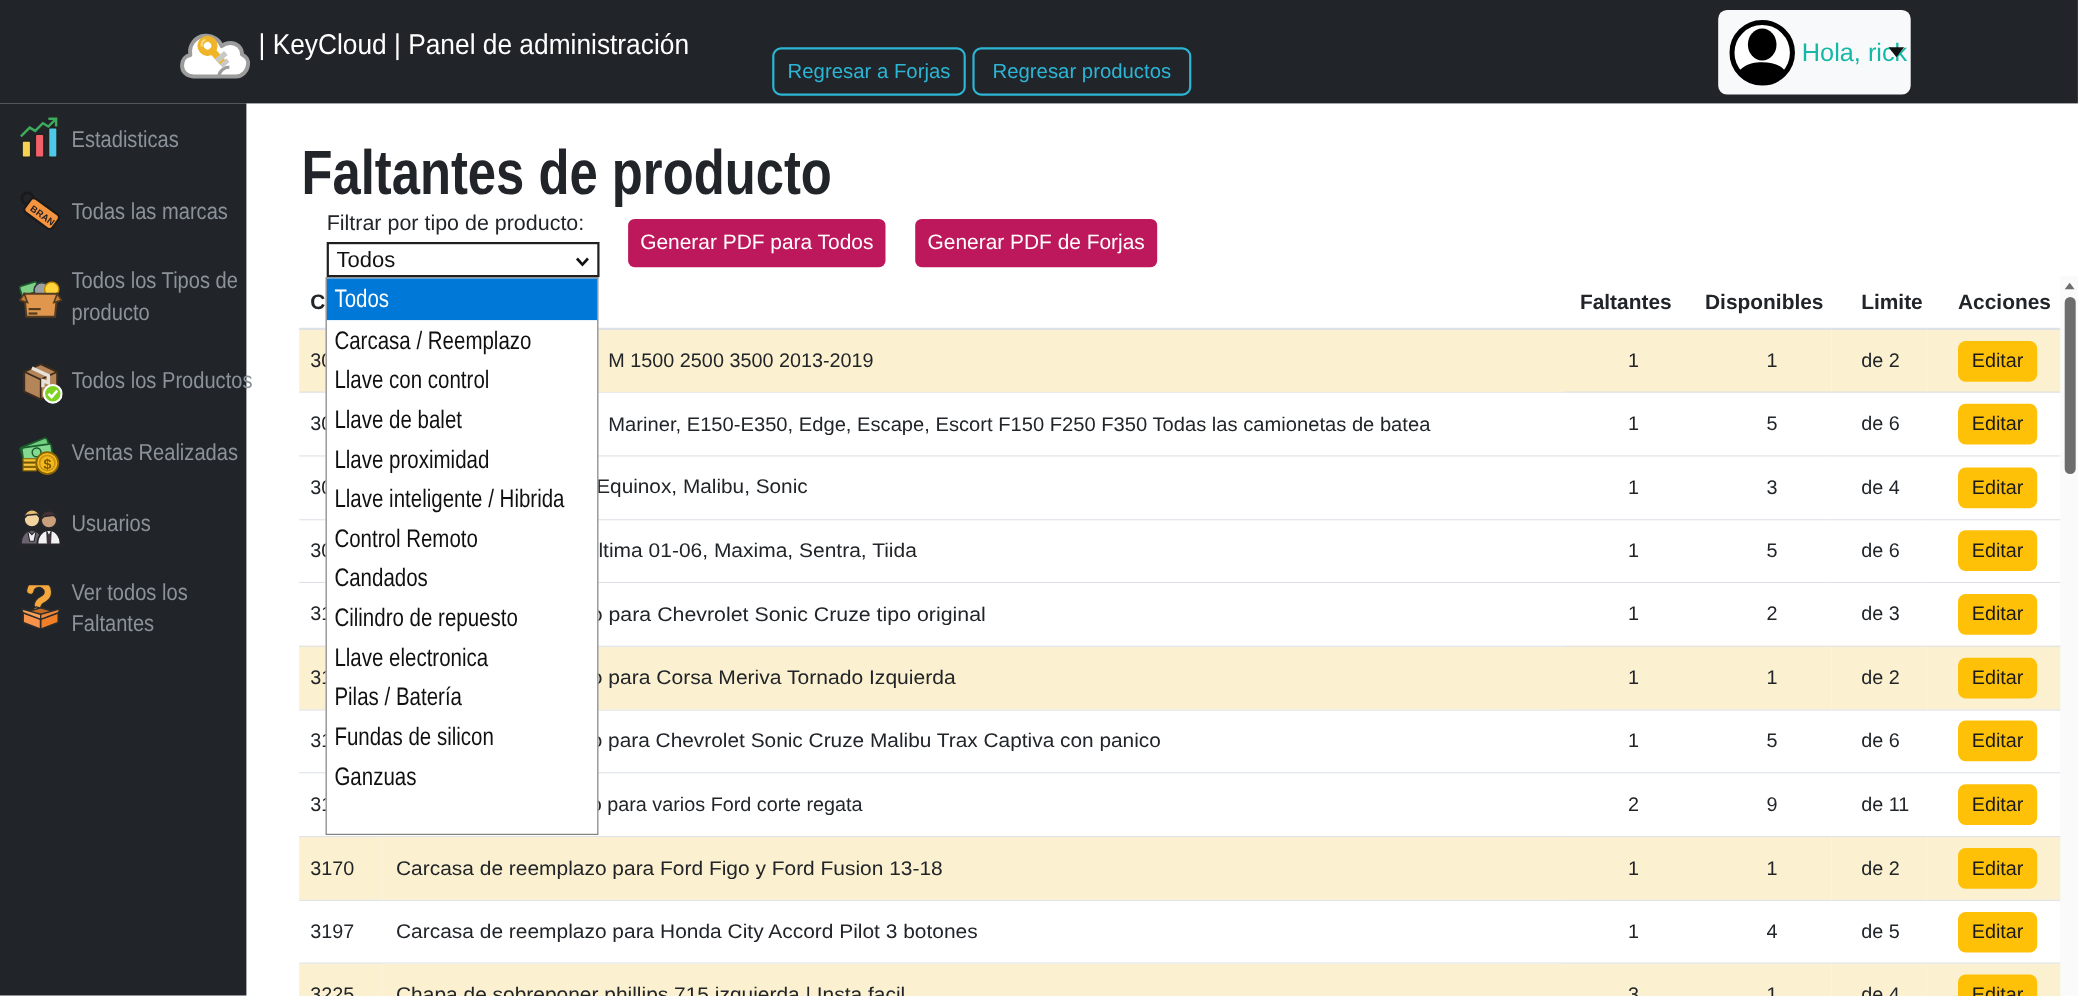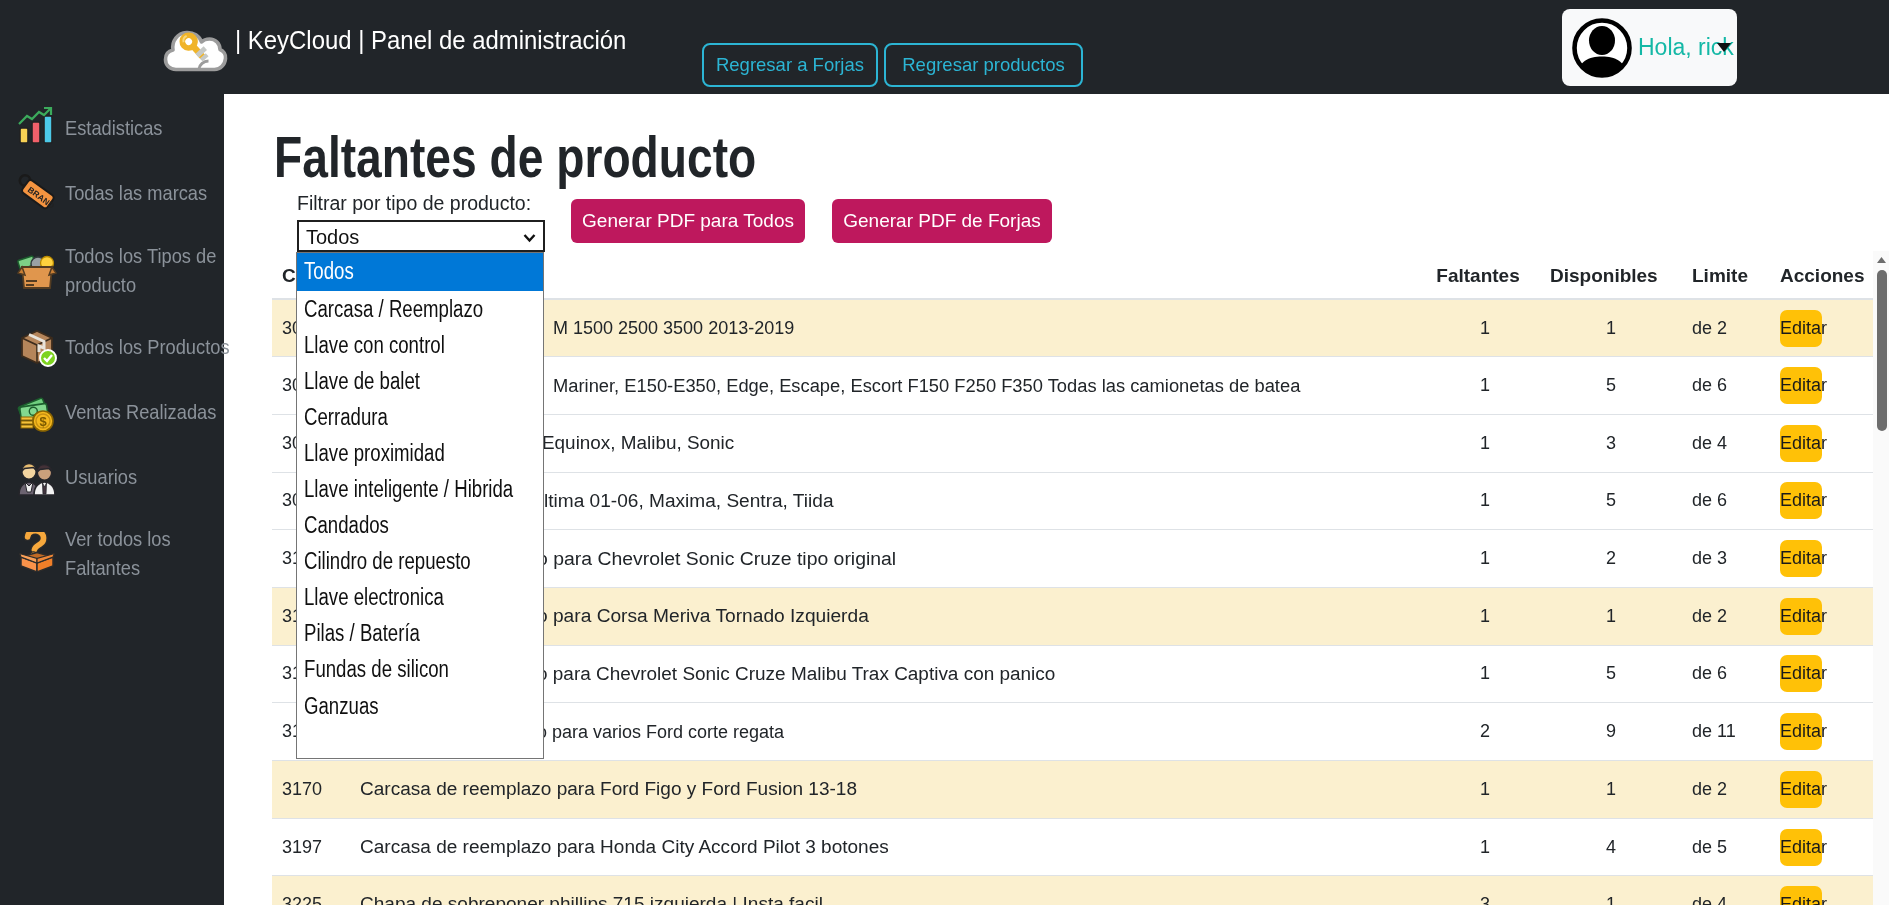--- a/index.html
+++ b/index.html
@@ -37,21 +37,21 @@
   table.tbl tr.warn td { background:#fbf0cf; }
   td.code, th.code { padding-left:10px; text-align:left; }
   td.desc { position:relative; padding-left:12px; text-align:left; overflow:hidden; white-space:nowrap; }
   td.desc span.abs { position:absolute; top:50%; transform:translateY(-50%); transform-origin:0 50%; white-space:nowrap; }
   td.num, th.num { text-align:center; }
   span.wide { display:inline-block; transform:scaleX(1.057); transform-origin:left center; white-space:nowrap; }
   td.d2 { padding-left:7px; }
   th.num { padding-right:14px; }
   td.lim, th.lim { text-align:left; padding-left:27px; }
   td.act, th.act { text-align:left; padding-left:28px; }
-  .editbtn { display:inline-block; width:42px; height:37px; background:#ffc107; border-radius:7px;
+  .editbtn { display:inline-block; width:72px; height:37px; background:#ffc107; border-radius:7px;
     font-size:18px; color:#1a1a1a; text-align:center; line-height:37px; }
 
   .popup { position:absolute; left:296px; top:252px; width:248px; height:507px; background:#fff;
     border:1px solid #757575; z-index:20; font-size:23px; color:#101010; overflow:hidden; }
   .popup .item { height:36.1px; line-height:36.1px; padding-left:7px; white-space:nowrap; overflow:visible; }
   .popup .item span { display:inline-block; white-space:nowrap; transform:scaleX(0.81); transform-origin:left center;
     line-height:36.1px; vertical-align:top; }
   .popup .item.sel { height:37.5px; line-height:37.5px; background:#0078d7; color:#fff; }
   .popup .item.sel span { line-height:37.5px; }
 
@@ -330,23 +330,23 @@
     </tr>
   </tbody>
     </table>
 </div>
 
 <div class="popup">
   <div class="item sel"><span>Todos</span></div>
   <div class="item"><span>Carcasa / Reemplazo</span></div>
   <div class="item"><span>Llave con control</span></div>
   <div class="item"><span>Llave de balet</span></div>
-  <div class="item"><span>Cerradura</span></div>
   <div class="item"><span>Llave proximidad</span></div>
   <div class="item"><span>Llave inteligente / Hibrida</span></div>
+  <div class="item"><span>Control Remoto</span></div>
   <div class="item"><span>Candados</span></div>
   <div class="item"><span>Cilindro de repuesto</span></div>
   <div class="item"><span>Llave electronica</span></div>
   <div class="item"><span>Pilas / Batería</span></div>
   <div class="item"><span>Fundas de silicon</span></div>
   <div class="item"><span>Ganzuas</span></div>
 </div>
 
 <div class="sbar">
   <svg style="position:absolute;left:3px;top:4px" width="11" height="10" viewBox="0 0 11 10">

